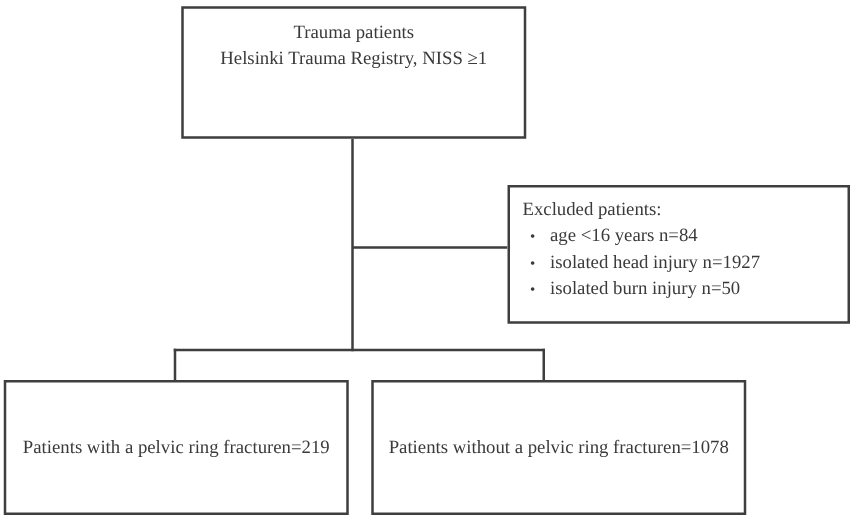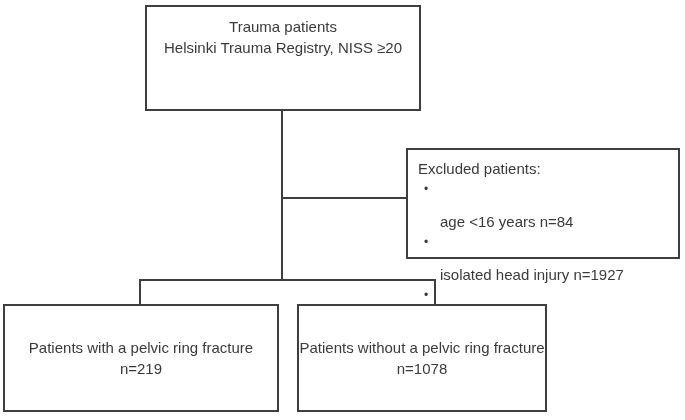--- a/index.html
+++ b/index.html
@@ -5,38 +5,38 @@
   html, body {
     margin: 0;
     padding: 0;
     background: #ffffff;
   }
   .canvas {
     position: relative;
     width: 685px;
     height: 420px;
     background: #ffffff;
-    font-family: Liberation Sans, sans-serif;
+    font-family: Liberation Serif, serif;
     color: #3a3a3a;
     font-size: 15px;
     overflow: hidden;
   }
   .box {
     position: absolute;
     border: 2px solid #3e3e3e;
     background: #ffffff;
     box-sizing: border-box;
     line-height: 21px;
   }
   .box.centered-text {
     text-align: center;
   }
   .box.v-center {
     display: flex;
-    flex-direction: column;
+    flex-direction: row;
     justify-content: center;
     align-items: center;
   }
   .connector {
     position: absolute;
     background: #3e3e3e;
   }
   
   #top-box    { left: 145px; top: 5px;   width: 276px; height: 106px; padding-top: 9px; }
   
@@ -47,25 +47,24 @@
     padding-left: 6px;
   }
   .bullet-glyph {
     width: 16px;
     flex: 0 0 16px;
     font-size: 12px;
     line-height: 21px;
   }
   .bullet-text {
     line-height: 21px;
-    margin-top: 32px;
   }
   
   #left-box   { left: 3px;   top: 304px; width: 276px; height: 108px; }
-  #right-box  { left: 297px; top: 304px; width: 250px; height: 108px; }
+  #right-box  { left: 297px; top: 304px; width: 300px; height: 108px; }
   
   #line-main-vertical   { left: 281px; top: 111px; width: 2px;   height: 170px; }
   #line-to-excluded     { left: 282px; top: 197px; width: 124px; height: 2px; }
   #line-branch          { left: 139px; top: 279px; width: 297px; height: 2px; }
   #line-drop-left       { left: 139px; top: 279px; width: 2px;   height: 27px; }
   #line-drop-right      { left: 434px; top: 279px; width: 2px;   height: 27px; }
   .txt-line { display: block; }
 </style>
 </head>
 <body>
@@ -73,35 +72,36 @@
 <div class="canvas">
 
   <div class="connector" id="line-main-vertical"></div>
   <div class="connector" id="line-to-excluded"></div>
   <div class="connector" id="line-branch"></div>
   <div class="connector" id="line-drop-left"></div>
   <div class="connector" id="line-drop-right"></div>
 
   <div class="box centered-text" id="top-box">
     <span class="txt-line">Trauma patients</span>
-    <span class="txt-line">Helsinki Trauma Registry, NISS ≥20</span>
+    <span class="txt-line">Helsinki Trauma Registry, NISS ≥1</span>
   </div>
 
   <div class="box" id="excl-box">
     <span class="txt-line">Excluded patients:</span>
     <div class="bullet-row">
       <span class="bullet-glyph">•</span>
       <span class="bullet-text">age &lt;16 years n=84</span>
     </div>
     <div class="bullet-row">
       <span class="bullet-glyph">•</span>
       <span class="bullet-text">isolated head injury n=1927</span>
     </div>
     <div class="bullet-row">
       <span class="bullet-glyph">•</span>
+      <span class="bullet-text">isolated burn injury n=50</span>
     </div>
   </div>
 
   <div class="box centered-text v-center" id="left-box">
     <span class="txt-line">Patients with a pelvic ring fracture</span>
     <span class="txt-line">n=219</span>
   </div>
 
   <div class="box centered-text v-center" id="right-box">
     <span class="txt-line">Patients without a pelvic ring fracture</span>

